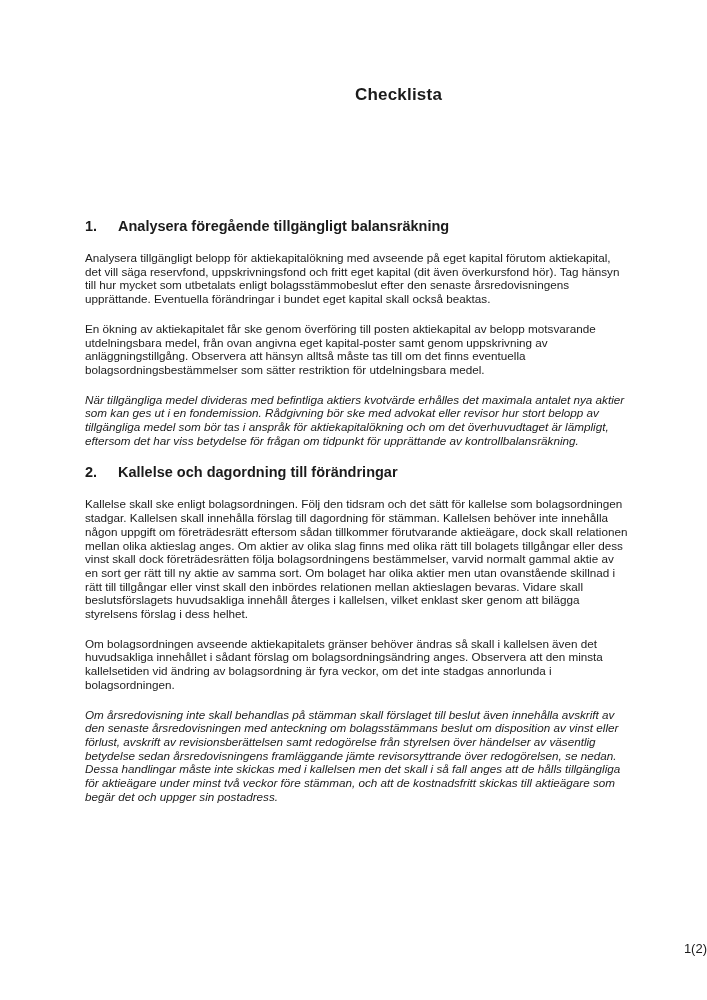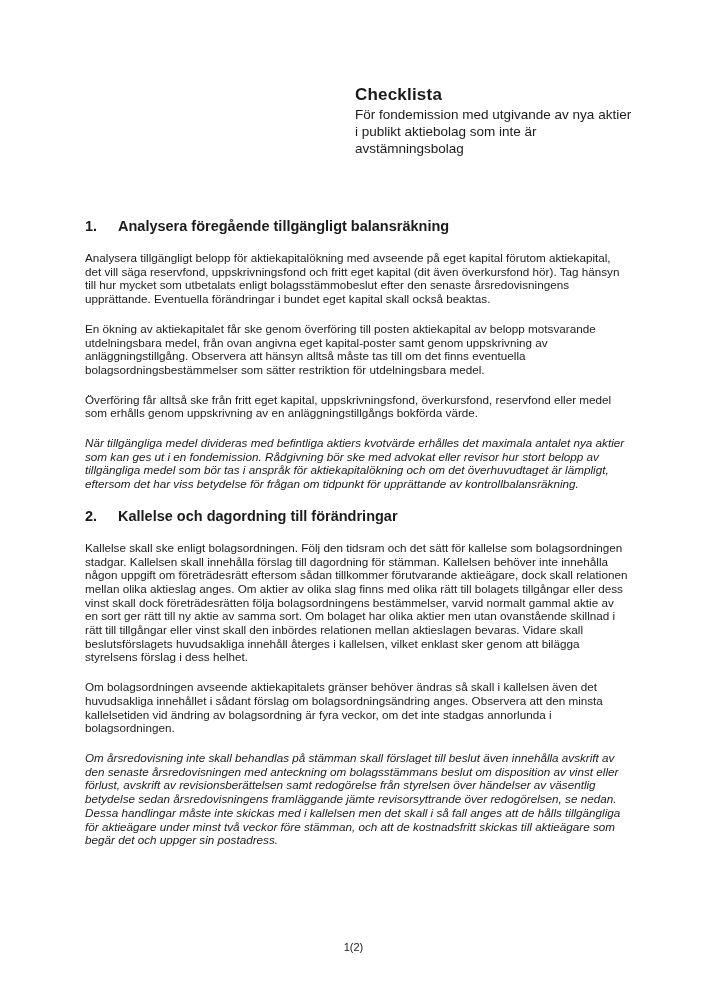--- a/index.html
+++ b/index.html
@@ -59,45 +59,43 @@
     margin-bottom: 13px;
     text-align: left;
     margin-top: 16px;
   }
   .para:last-child { margin-bottom: 0; font-style: italic; }
   .footer {
     position: absolute;
     left: 0;
     right: 0;
     top: 941px;
-    text-align: center;
-    font-size: 11px;
+    text-align: right;
+    font-size: 13px;
     color: #1b1b1b;
   }
 </style>
 </head>
 <body>
 
 <div class="page">
 
   <div class="title-block">
     <div class="doc-title">Checklista</div>
-    <div class="doc-subtitle">För fondemission med utgivande av nya aktier i publikt aktiebolag som inte är avstämningsbolag</div>
   </div>
 
   <div class="content">
 
     <div class="section">
       <div class="section-heading">
         <span class="section-number">1.</span>
         <span class="section-title">Analysera föregående tillgängligt balansräkning</span>
       </div>
       <p class="para">Analysera tillgängligt belopp för aktiekapitalökning med avseende på eget kapital förutom aktiekapital, det vill säga reservfond, uppskrivningsfond och fritt eget kapital (dit även överkursfond hör). Tag hänsyn till hur mycket som utbetalats enligt bolagsstämmobeslut efter den senaste årsredovisningens upprättande. Eventuella förändringar i bundet eget kapital skall också beaktas.</p>
       <p class="para">En ökning av aktiekapitalet får ske genom överföring till posten aktiekapital av belopp motsvarande utdelningsbara medel, från ovan angivna eget kapital-poster samt genom uppskrivning av anläggningstillgång. Observera att hänsyn alltså måste tas till om det finns eventuella bolagsordningsbestämmelser som sätter restriktion för utdelningsbara medel.</p>
-      <p class="para">Överföring får alltså ske från fritt eget kapital, uppskrivningsfond, överkursfond, reservfond eller medel som erhålls genom uppskrivning av en anläggningstillgångs bokförda värde.</p>
       <p class="para">När tillgängliga medel divideras med befintliga aktiers kvotvärde erhålles det maximala antalet nya aktier som kan ges ut i en fondemission. Rådgivning bör ske med advokat eller revisor hur stort belopp av tillgängliga medel som bör tas i anspråk för aktiekapitalökning och om det överhuvudtaget är lämpligt, eftersom det har viss betydelse för frågan om tidpunkt för upprättande av kontrollbalansräkning.</p>
     </div>
 
     <div class="section">
       <div class="section-heading">
         <span class="section-number">2.</span>
         <span class="section-title">Kallelse och dagordning till förändringar</span>
       </div>
       <p class="para">Kallelse skall ske enligt bolagsordningen. Följ den tidsram och det sätt för kallelse som bolagsordningen stadgar. Kallelsen skall innehålla förslag till dagordning för stämman. Kallelsen behöver inte innehålla någon uppgift om företrädesrätt eftersom sådan tillkommer förutvarande aktieägare, dock skall relationen mellan olika aktieslag anges. Om aktier av olika slag finns med olika rätt till bolagets tillgångar eller dess vinst skall dock företrädesrätten följa bolagsordningens bestämmelser, varvid normalt gammal aktie av en sort ger rätt till ny aktie av samma sort. Om bolaget har olika aktier men utan ovanstående skillnad i rätt till tillgångar eller vinst skall den inbördes relationen mellan aktieslagen bevaras. Vidare skall beslutsförslagets huvudsakliga innehåll återges i kallelsen, vilket enklast sker genom att bilägga styrelsens förslag i dess helhet.</p>
       <p class="para">Om bolagsordningen avseende aktiekapitalets gränser behöver ändras så skall i kallelsen även det huvudsakliga innehållet i sådant förslag om bolagsordningsändring anges. Observera att den minsta kallelsetiden vid ändring av bolagsordning är fyra veckor, om det inte stadgas annorlunda i bolagsordningen.</p>

